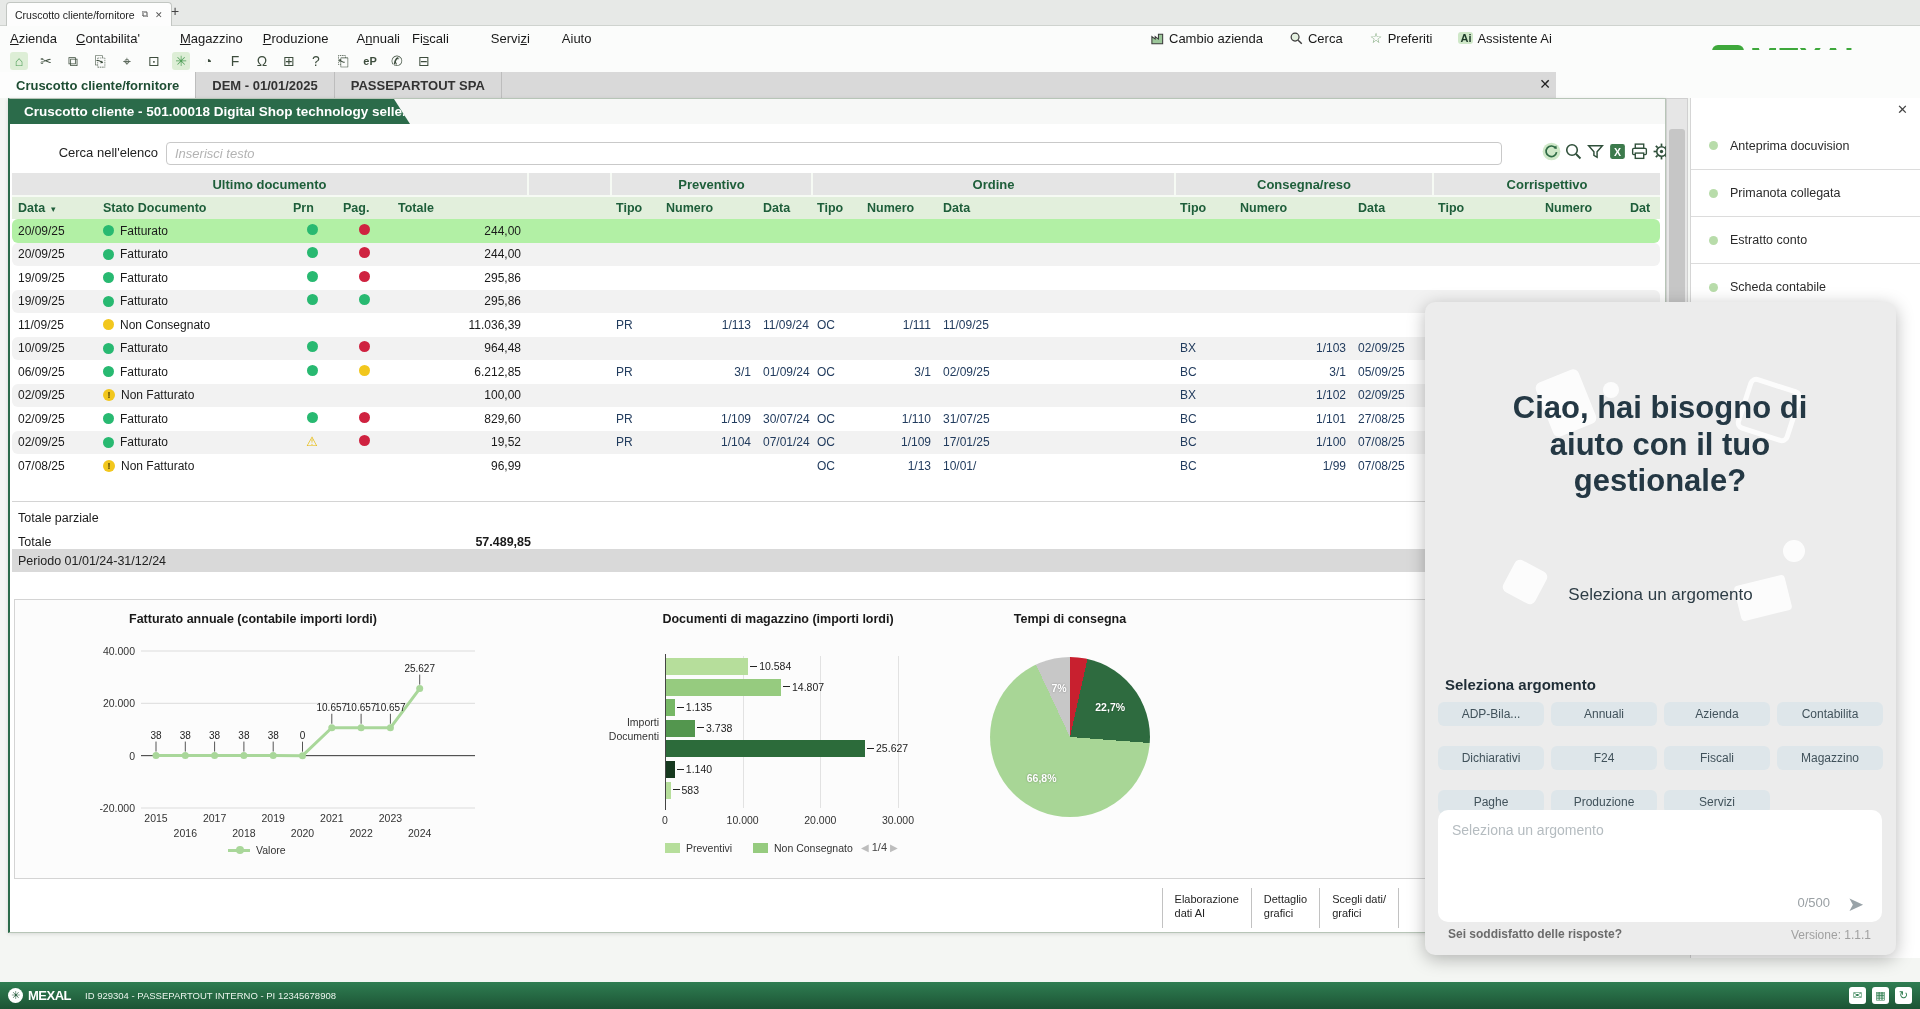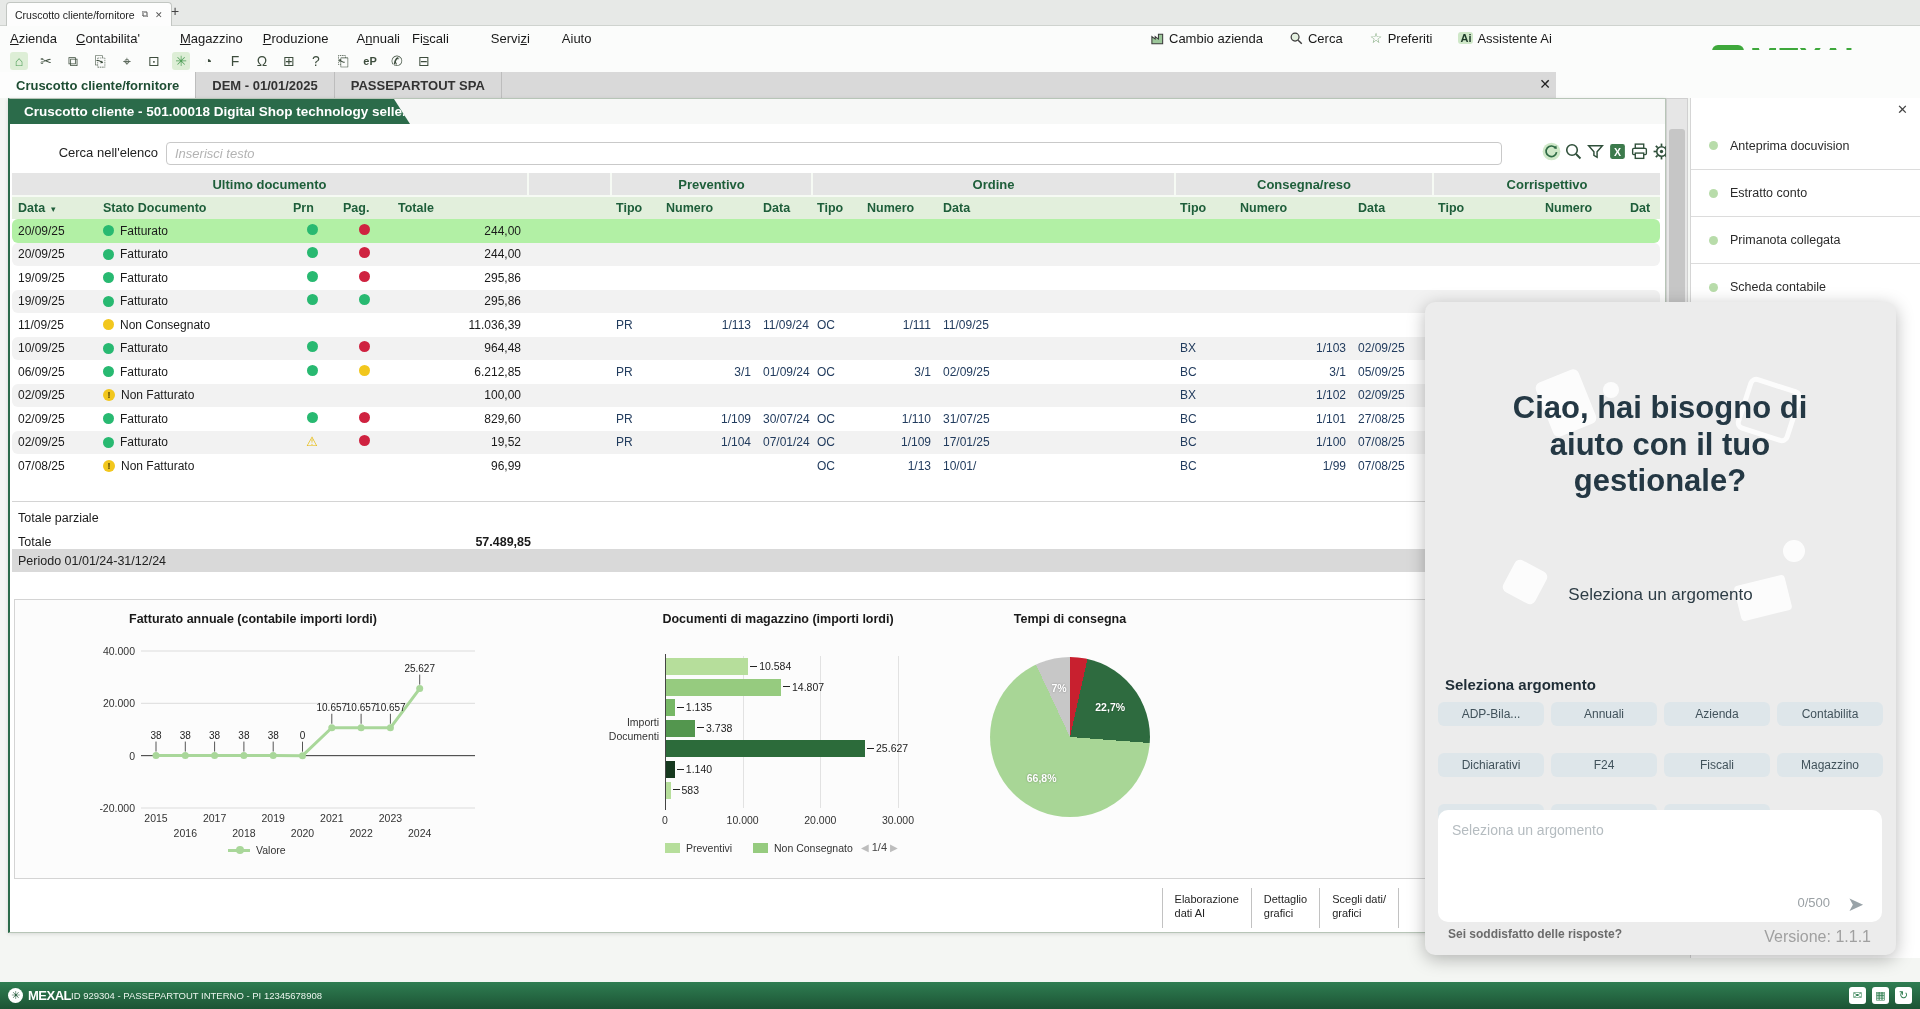--- a/index.html
+++ b/index.html
@@ -112,35 +112,35 @@
   .sb-close { position:absolute; right:12px; top:4px; font-size:13px; color:#444; cursor:pointer; }
   .sb-item { height:47px; display:flex; align-items:center; gap:12px; padding-left:18px; font-size:12.5px; color:#2b2b2b; cursor:pointer; border-top:1px solid #dcdcdc; }
   .sb-item:first-of-type { border-top:none; margin-top:24px; }
   .sb-dot { width:9px; height:9px; border-radius:50%; background:#b8dcaa; flex:none; }
   
   .ai-panel { position:absolute; left:1425px; top:302px; width:471px; height:653px; background:#ececec; border-radius:10px; box-shadow:0 4px 18px rgba(0,0,0,.28); overflow:hidden; z-index:10; }
   .ai-shape { position:absolute; background:#fff; opacity:.85; }
   .ai-title { position:absolute; left:55px; top:88px; width:360px; text-align:center; font-size:31px; line-height:1.18; font-weight:800; color:#243844; }
   .ai-sub { position:absolute; left:0; top:283px; width:100%; text-align:center; font-size:17px; color:#2e3d46; }
   .ai-section { position:absolute; left:20px; top:374px; font-size:15px; font-weight:bold; color:#1f2d36; }
-  .ai-chips { position:absolute; left:13px; top:400px; width:446px; display:grid; grid-template-columns:repeat(4,106px); gap:27px 7px; }
+  .ai-chips { position:absolute; left:13px; top:400px; width:446px; display:grid; grid-template-columns:repeat(4,106px); gap:20px 7px; }
   .chip { height:24px; background:#dee6ea; border-radius:6px; font-size:12px; color:#41525b; display:flex; align-items:center; justify-content:center; cursor:pointer; }
   .ai-input-wrap { position:absolute; left:13px; top:508px; width:444px; height:112px; background:#fff; border-radius:10px; }
   .ai-input { width:100%; height:70px; border:none; resize:none; background:transparent; border-radius:10px; padding:12px 14px; font-size:14px; font-family:inherit; color:#333; outline:none; }
   .ai-input::placeholder { color:#b5bcc0; }
   .ai-count { position:absolute; right:52px; bottom:12px; font-size:13px; color:#9aa0a4; }
   .ai-send { position:absolute; right:18px; bottom:6px; font-size:20px; color:#99a3a8; cursor:pointer; }
   .ai-footer-q { position:absolute; left:23px; top:625px; font-size:12px; font-weight:bold; color:#6b6b6b; }
-  .ai-version { position:absolute; right:25px; top:626px; font-size:16px; color:#a0a0a0; }
+  .ai-version { position:absolute; right:25px; top:626px; font-size:12px; color:#a0a0a0; }
   
   .statusbar { position:absolute; left:0; top:982px; width:1920px; height:27px; background:linear-gradient(#2f7d52,#1c5434); display:flex; align-items:center; color:#fff; z-index:8; }
   .fb-logo { display:flex; align-items:center; gap:5px; margin-left:8px; }
   .fb-gear { width:15px; height:15px; border-radius:50%; background:#fff; color:#1c5434; font-size:11px; display:flex; align-items:center; justify-content:center; }
   .fb-tx { font-size:13px; font-weight:800; letter-spacing:-.5px; }
-  .fb-info { font-size:9.5px; color:#eaf4ec; }
+  .fb-info { font-size:9.5px; margin-left:14px; color:#eaf4ec; }
   .fb-icons { position:absolute; right:8px; display:flex; gap:6px; }
   .fb-ic { width:17px; height:17px; background:#fff; border-radius:3px; color:#2e7d4f; font-size:11px; display:flex; align-items:center; justify-content:center; cursor:pointer; }
 </style>
 </head>
 <body>
 
 <div class="browser-strip">
   <div class="btab">
     <span>Cruscotto cliente/fornitore</span>
     <span class="bt-ic">⧉</span>
@@ -667,25 +667,25 @@
 </div>
 
 <div class="sidebar" id="sidebar">
   <span class="sb-close">✕</span>
 <div class="sb-item">
       <span class="sb-dot"></span>
       <span>Anteprima docuvision</span>
     </div>
     <div class="sb-item">
       <span class="sb-dot"></span>
-      <span>Estratto conto</span>
+      <span>Primanota collegata</span>
     </div>
     <div class="sb-item">
       <span class="sb-dot"></span>
-      <span>Primanota collegata</span>
+      <span>Estratto conto</span>
     </div>
     <div class="sb-item">
       <span class="sb-dot"></span>
       <span>Scheda contabile</span>
     </div>
   </div>
 
 <div class="ai-panel">
   <div class="ai-shape" style="left:118px;top:72px;width:46px;height:58px;border-radius:6px;transform:rotate(-22deg);"></div>
   <div class="ai-shape" style="left:316px;top:80px;width:56px;height:56px;background:transparent;border:5px solid #fff;border-radius:8px;transform:rotate(18deg);"></div>

